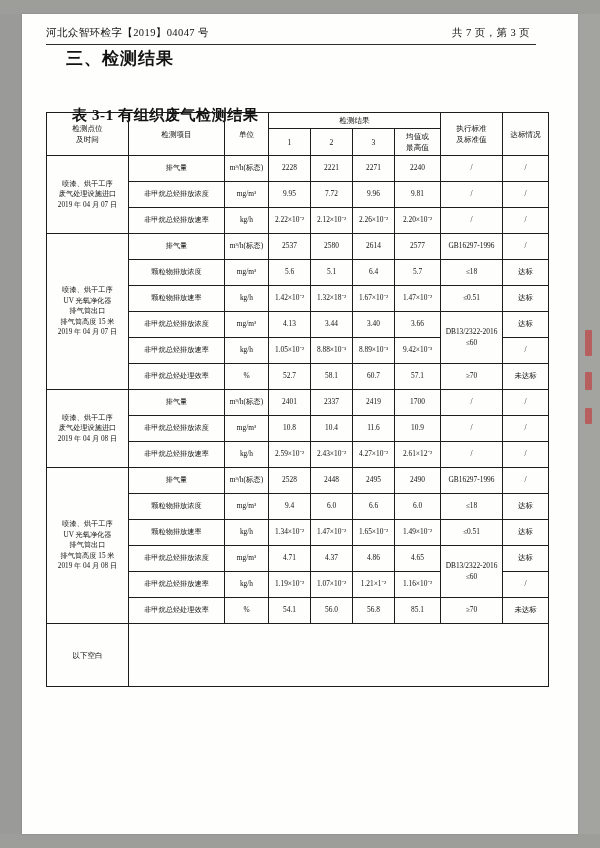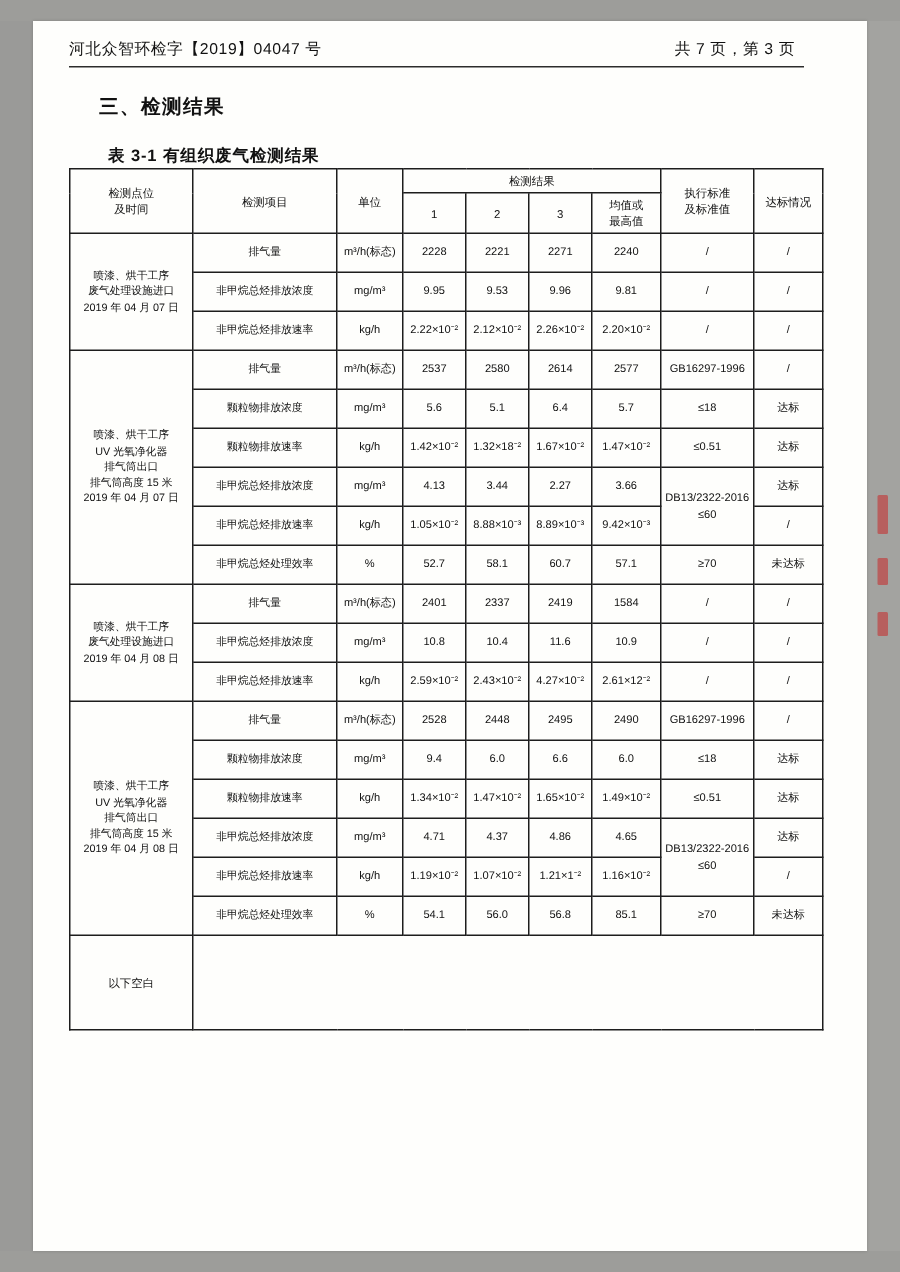--- a/index.html
+++ b/index.html
@@ -6,21 +6,21 @@
     margin: 0;
     padding: 0;
     background: #8d8d8d;
   }
   .page {
     position: relative;
     width: 600px;
     height: 848px;
     background: #f97316;
     overflow: hidden;
-    font-family: Liberation Sans, sans-serif;
+    font-family: Liberation Serif, serif;
     color: #111;
   }
   
   .scan-tint {
     position: absolute;
     inset: 0;
     background: linear-gradient(90deg, #fdfdfb 0%, #fffffd 40%, #fdfcf8 100%);
     pointer-events: none;
   }
   .sheet {
@@ -75,30 +75,30 @@
     left: 46px;
     top: 44px;
     width: 490px;
     height: 0;
     border-top: 1px solid #2c2c2c;
   }
 
   .section-title {
     position: absolute;
     left: 66px;
-    top: 62px;
-    font-size: 13px;
+    top: 47px;
+    font-size: 17px;
     font-weight: bold;
     letter-spacing: 1px;
   }
   .table-caption {
     position: absolute;
     left: 72px;
-    top: 96px;
-    font-size: 11px;
+    top: 106px;
+    font-size: 15px;
     font-weight: bold;
     letter-spacing: 0.6px;
   }
 
   table.data {
     position: absolute;
     left: 46px;
     top: 112px;
     width: 492px;
     border-collapse: collapse;
@@ -209,21 +209,21 @@
           <td>2221</td>
           <td>2271</td>
           <td>2240</td>
           <td>/</td>
           <td>/</td>
         </tr>
         <tr class="row-h">
           <td class="cell-item">非甲烷总烃排放浓度</td>
           <td>mg/m³</td>
           <td>9.95</td>
-          <td>9.53</td>
+          <td>7.72</td>
           <td>9.96</td>
           <td>9.81</td>
           <td>/</td>
           <td>/</td>
         </tr>
         <tr class="row-h">
           <td class="cell-item">非甲烷总烃排放速率</td>
           <td>kg/h</td>
           <td>2.22×10⁻²</td>
           <td>2.12×10⁻²</td>
@@ -261,21 +261,21 @@
           <td>1.67×10⁻²</td>
           <td>1.47×10⁻²</td>
           <td>≤0.51</td>
           <td>达标</td>
         </tr>
         <tr class="row-h">
           <td class="cell-item">非甲烷总烃排放浓度</td>
           <td>mg/m³</td>
           <td>4.13</td>
           <td>3.44</td>
-          <td>2.27</td>
+          <td>3.40</td>
           <td>3.66</td>
           <td rowspan="2">DB13/2322-2016<br>≤60</td>
           <td>达标</td>
         </tr>
         <tr class="row-h">
           <td class="cell-item">非甲烷总烃排放速率</td>
           <td>kg/h</td>
           <td>1.05×10⁻²</td>
           <td>8.88×10⁻³</td>
           <td>8.89×10⁻³</td>
@@ -292,21 +292,21 @@
           <td>≥70</td>
           <td>未达标</td>
         </tr>
         <tr class="row-h">
           <td rowspan="3" class="cell-point">喷漆、烘干工序<br>废气处理设施进口<br>2019 年 04 月 08 日</td>
           <td class="cell-item">排气量</td>
           <td>m³/h(标态)</td>
           <td>2401</td>
           <td>2337</td>
           <td>2419</td>
-          <td>1584</td>
+          <td>1700</td>
           <td>/</td>
           <td>/</td>
         </tr>
         <tr class="row-h">
           <td class="cell-item">非甲烷总烃排放浓度</td>
           <td>mg/m³</td>
           <td>10.8</td>
           <td>10.4</td>
           <td>11.6</td>
           <td>10.9</td>

